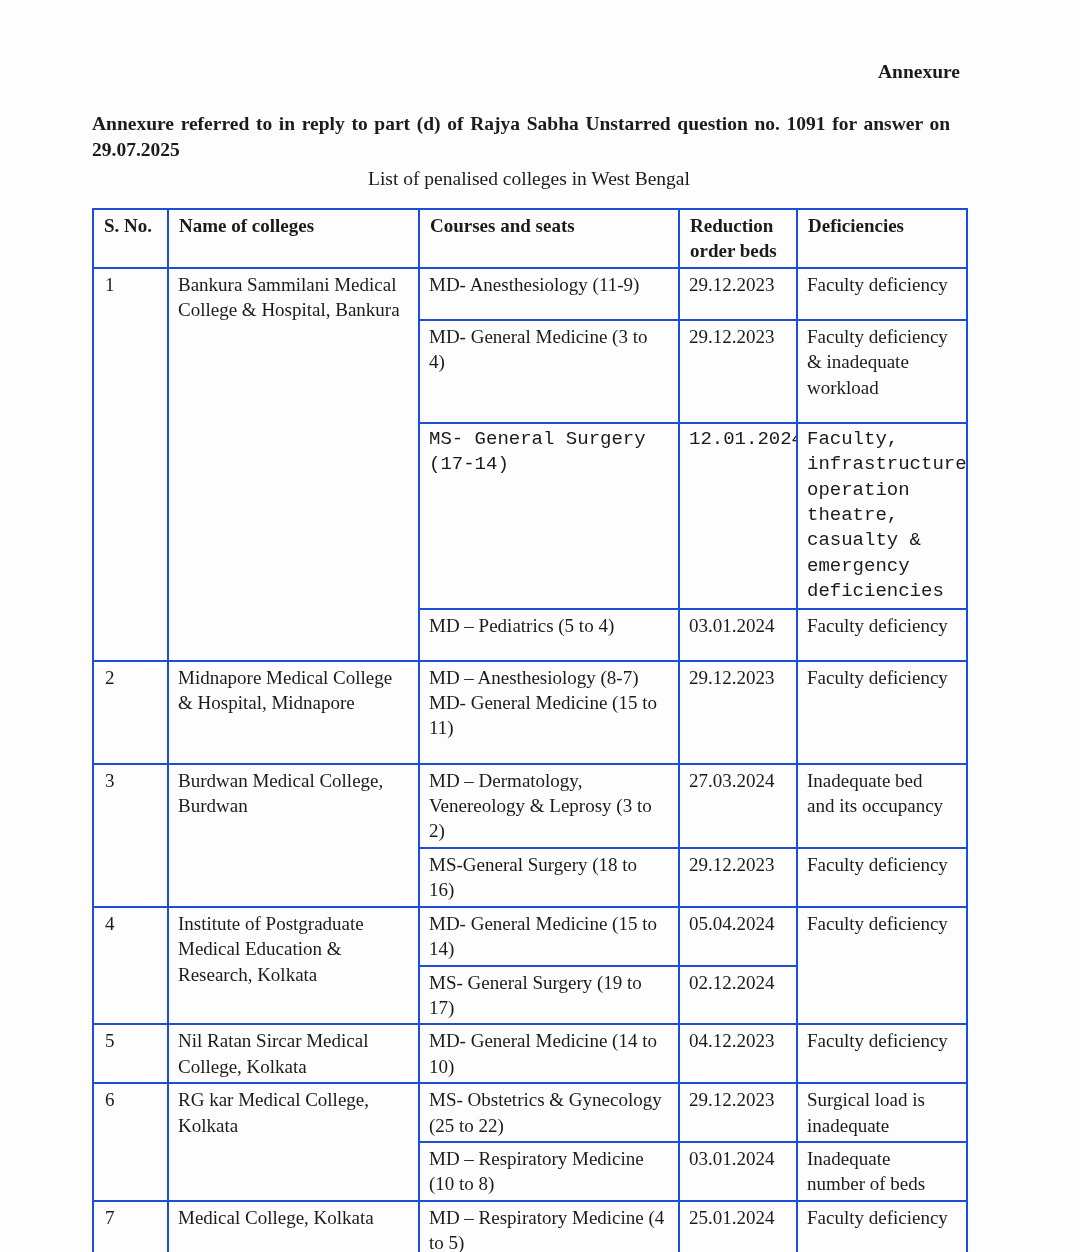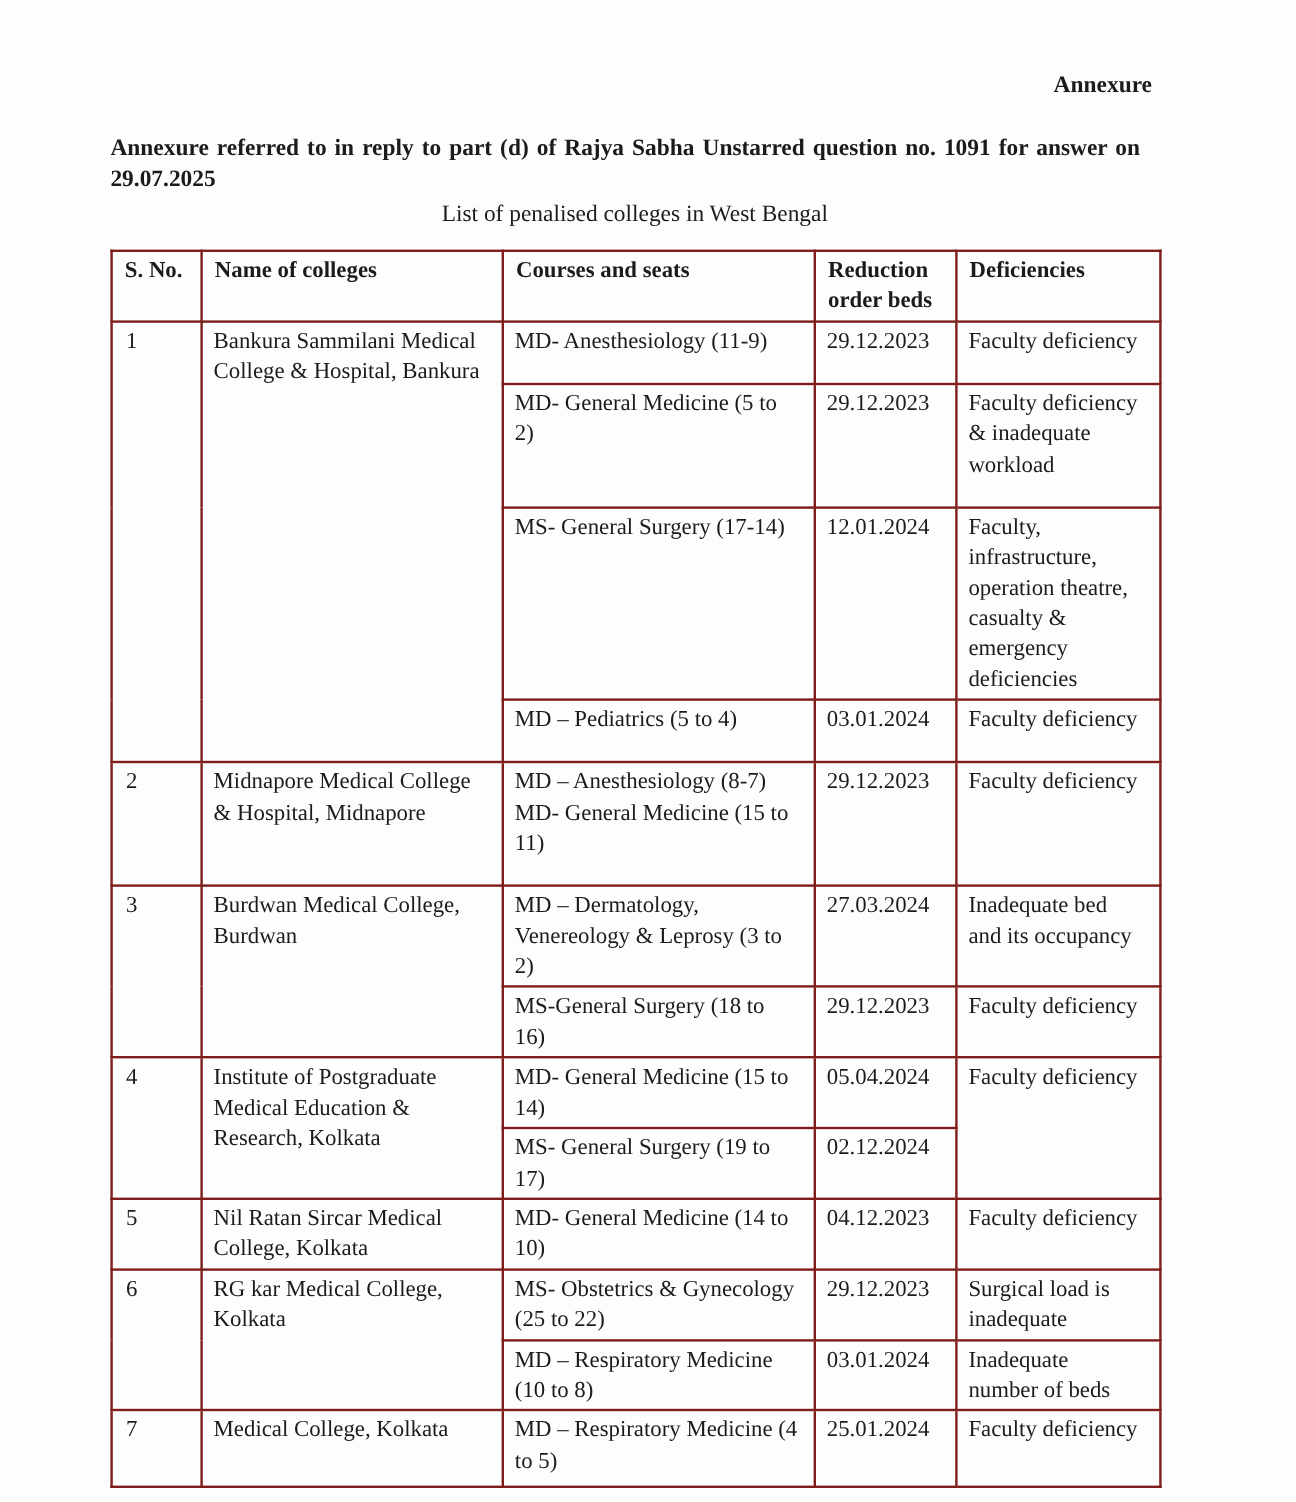--- a/index.html
+++ b/index.html
@@ -36,39 +36,39 @@
     table-layout: fixed;
     width: 874px;
     margin: 17px 0 0 92px;
   }
   col.c-sno  { width: 75px; }
   col.c-name { width: 251px; }
   col.c-course { width: 260px; }
   col.c-date { width: 118px; }
   col.c-def  { width: 170px; }
   th, td {
-    border: 2px solid #7f1d1d;
+    border: 2px solid #1d4ed8;
     vertical-align: top;
     font-size: 19px;
     line-height: 25.4px;
     padding: 3px 13px 3px 9px;
     text-align: left;
     overflow: hidden;
   }
   th { font-weight: bold; padding-left: 10px; }
   td.sno { padding-left: 11px; }
   td.course { white-space: pre-line; }
   td.date { padding-right: 4px; margin-top: 40px; }
   tr.rh49  { height: 49px; }
   tr.rh51  { height: 51px; padding-left: 28px; }
   tr.rh52  { height: 52px; }
   tr.rh64  { height: 64px; }
   tr.rh76  { height: 76px; }
   tr.rh103 { height: 103px; }
-  tr.rh152 { height: 152px; }
+  tr.rh152 { height: 152px; font-family: Liberation Mono, monospace; }
 </style>
 </head>
 <body>
 
 <div class="annexure-label">Annexure</div>
 
 <p class="ref-paragraph">Annexure referred to in reply to part (d) of Rajya Sabha Unstarred question no. 1091 for answer on 29.07.2025</p>
 
 <div class="table-title">List of penalised colleges in West Bengal</div>
 
@@ -91,21 +91,21 @@
   </tr>
 
   <tr class="rh52">
     <td class="sno" rowspan="4">1</td>
     <td class="name" rowspan="4">Bankura Sammilani Medical College &amp; Hospital, Bankura</td>
     <td class="course">MD- Anesthesiology (11-9)</td>
     <td class="date">29.12.2023</td>
     <td class="def">Faculty deficiency</td>
   </tr>
   <tr class="rh103">
-    <td class="course">MD- General Medicine (5 to 2)</td>
+    <td class="course">MD- General Medicine (3 to 4)</td>
     <td class="date">29.12.2023</td>
     <td class="def">Faculty deficiency &amp; inadequate workload</td>
   </tr>
   <tr class="rh152">
     <td class="course">MS- General Surgery (17-14)</td>
     <td class="date">12.01.2024</td>
     <td class="def">Faculty, infrastructure, operation theatre, casualty &amp; emergency deficiencies</td>
   </tr>
   <tr class="rh52">
     <td class="course">MD – Pediatrics (5 to 4)</td>

